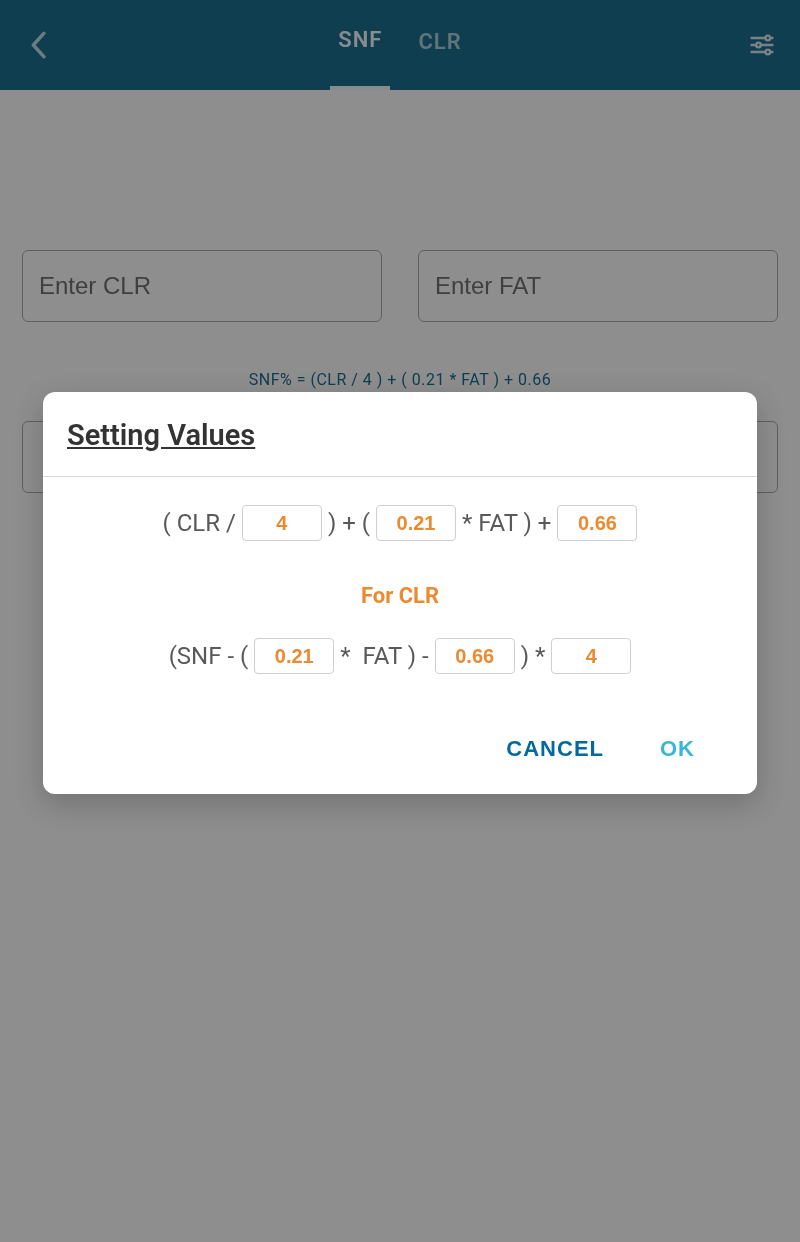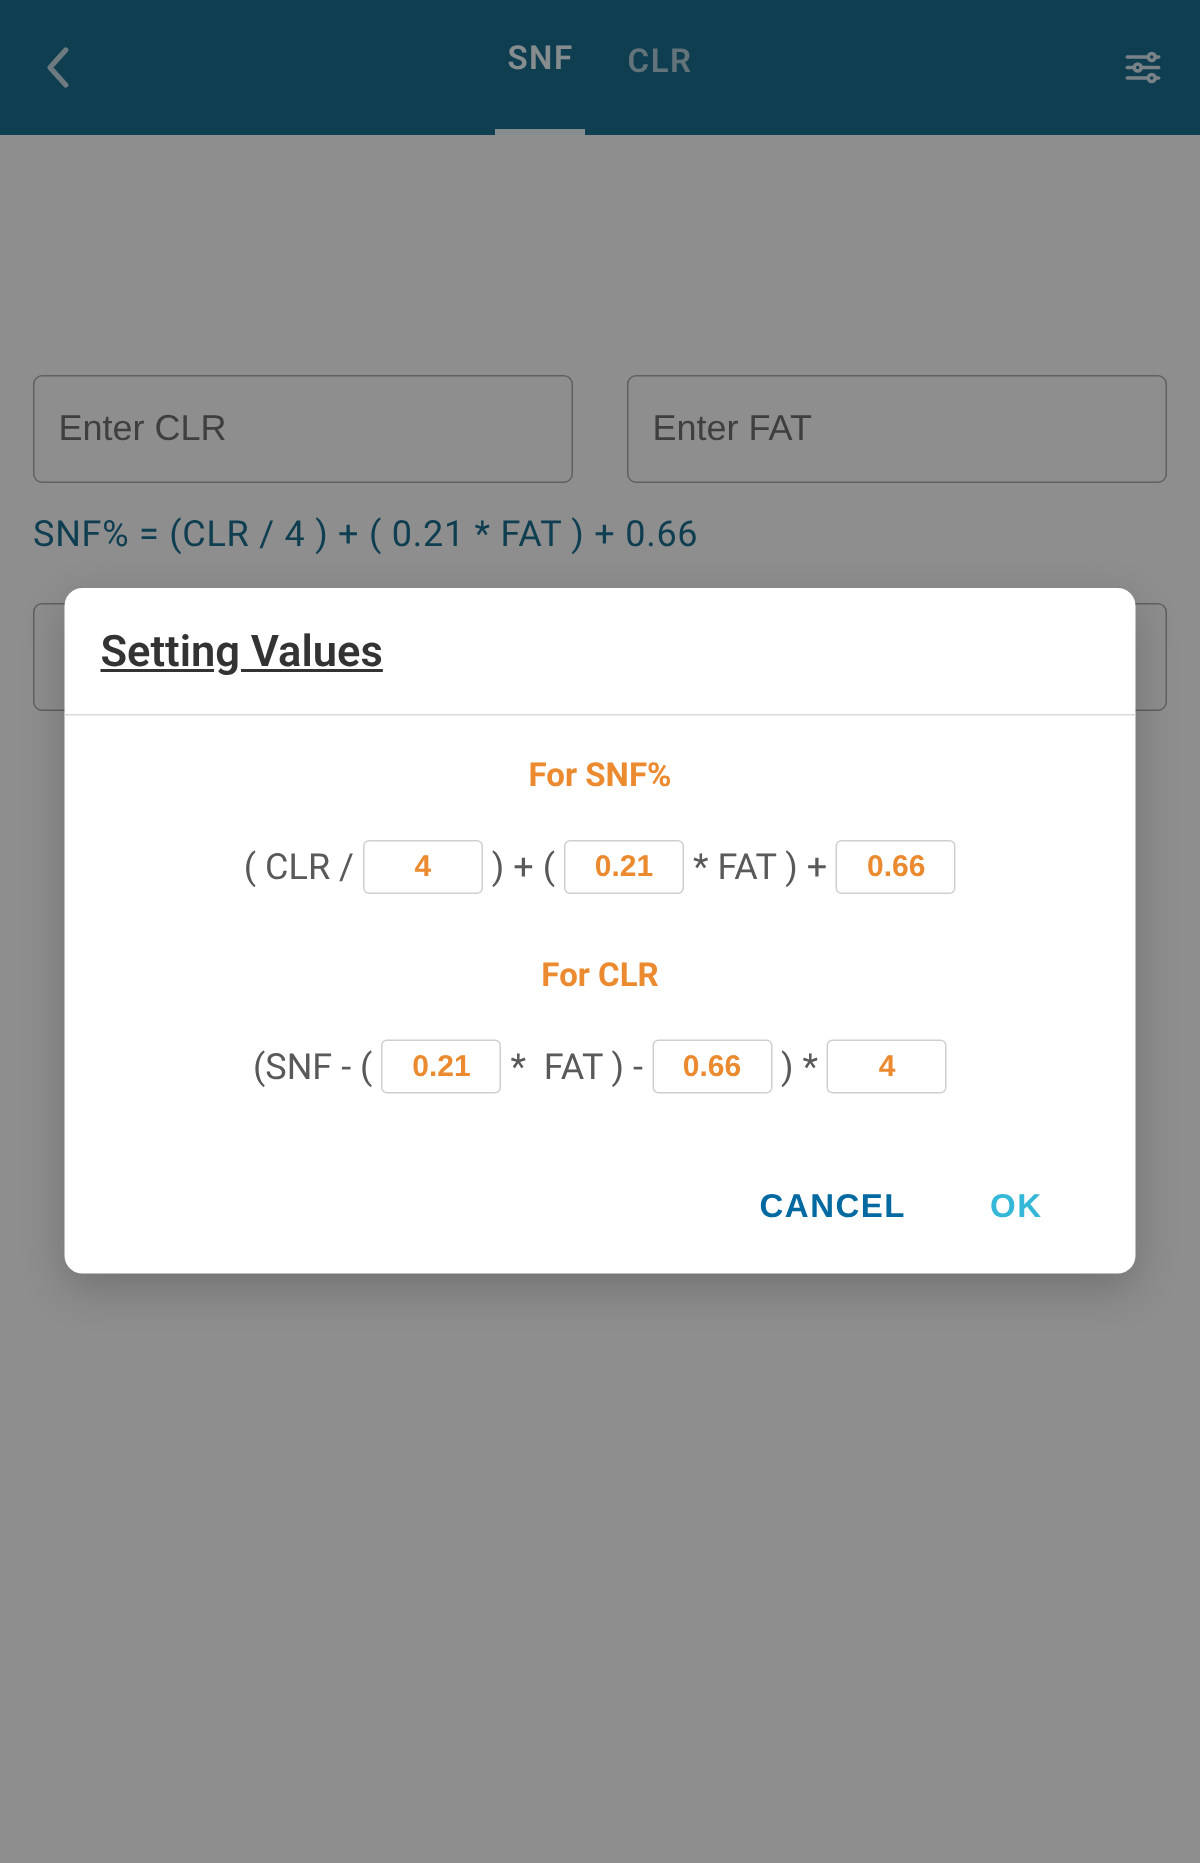--- a/index.html
+++ b/index.html
@@ -70,24 +70,24 @@
     height: 72px;
     border: 1.5px solid #a6a6a6;
     background: #f5f5f5;
     border-radius: 6px;
     font-size: 24px;
     color: #666;
     padding: 0 16px;
   }
   .main-input::placeholder { color: #6d6d6d; }
   .formula-line {
-    text-align: left;
-    margin-top: 20px;
+    text-align: center;
+    margin-top: 48px;
     color: #1b6b8c;
-    font-size: 24px;
+    font-size: 16px;
     letter-spacing: 0.5px;
   }
   .result-holder {
     margin-top: 32px;
     height: 72px;
     border: 1.5px solid #a6a6a6;
     border-radius: 6px;
     display:flex;
     align-items:center;
     padding:0 16px;
@@ -202,21 +202,20 @@
   <div class="result-holder"></div>
 </div>
 
 <div class="overlay">
   <div class="dialog">
     <div class="dialog-header">
       <div class="dialog-title">Setting Values</div>
     </div>
     <div class="dialog-body">
 
-      <div class="section-title">For SNF%</div>
       <div class="formula-row">
         <span class="txt">( CLR /</span>
         <input class="val-input" value="4" style="">
         <span class="txt">) + (</span>
         <input class="val-input" value="0.21" style="">
         <span class="txt">* FAT ) +</span>
         <input class="val-input" value="0.66" style="">
       </div>
 
       <div class="section-title">For CLR</div>

